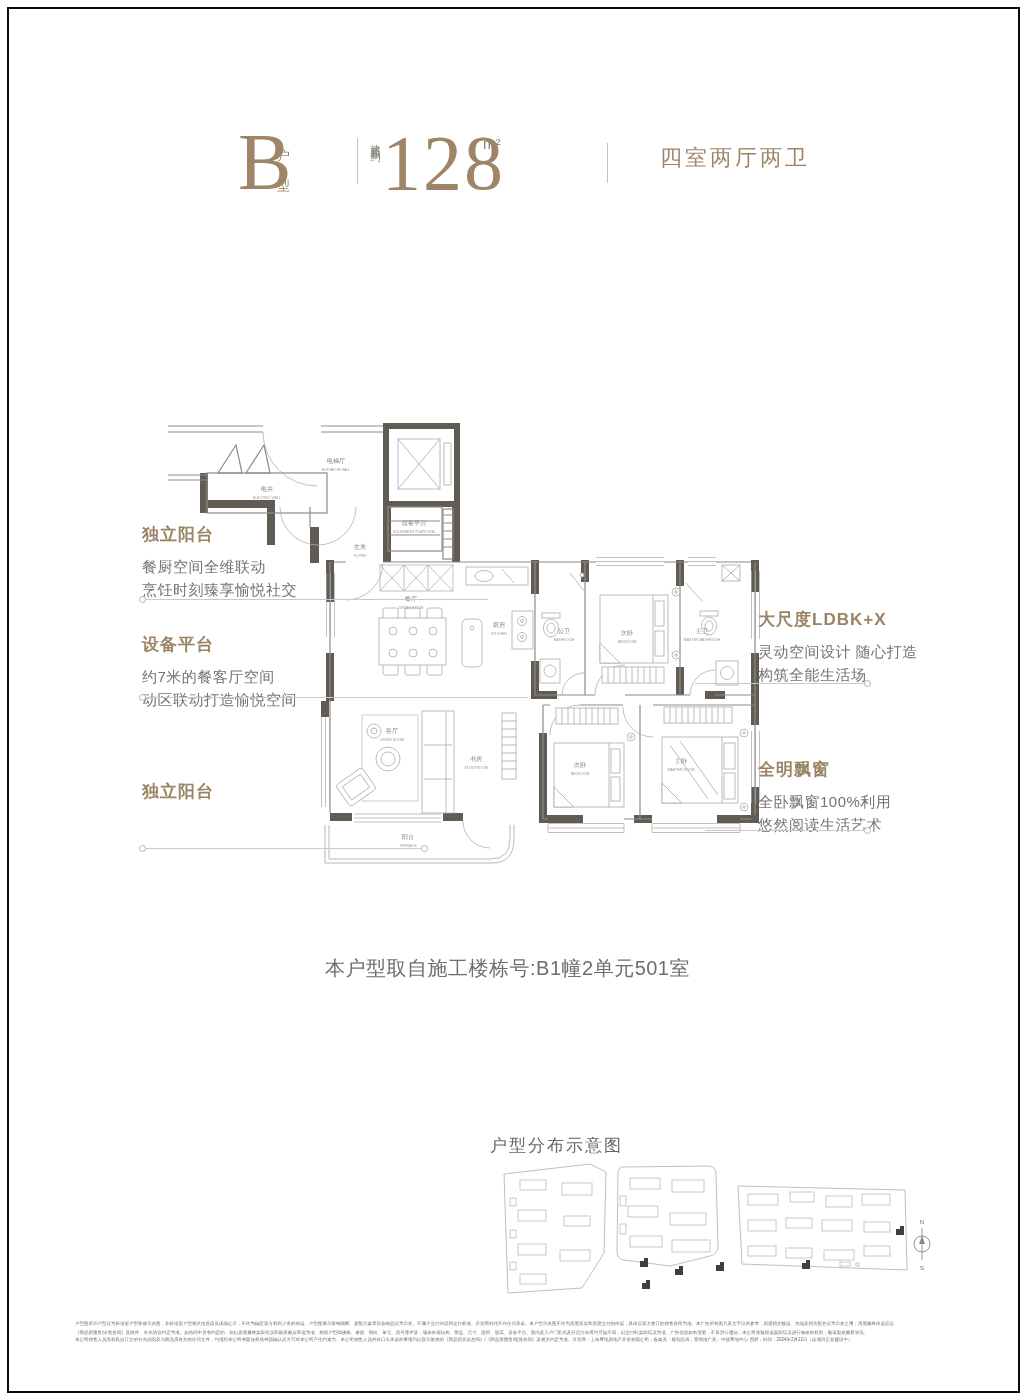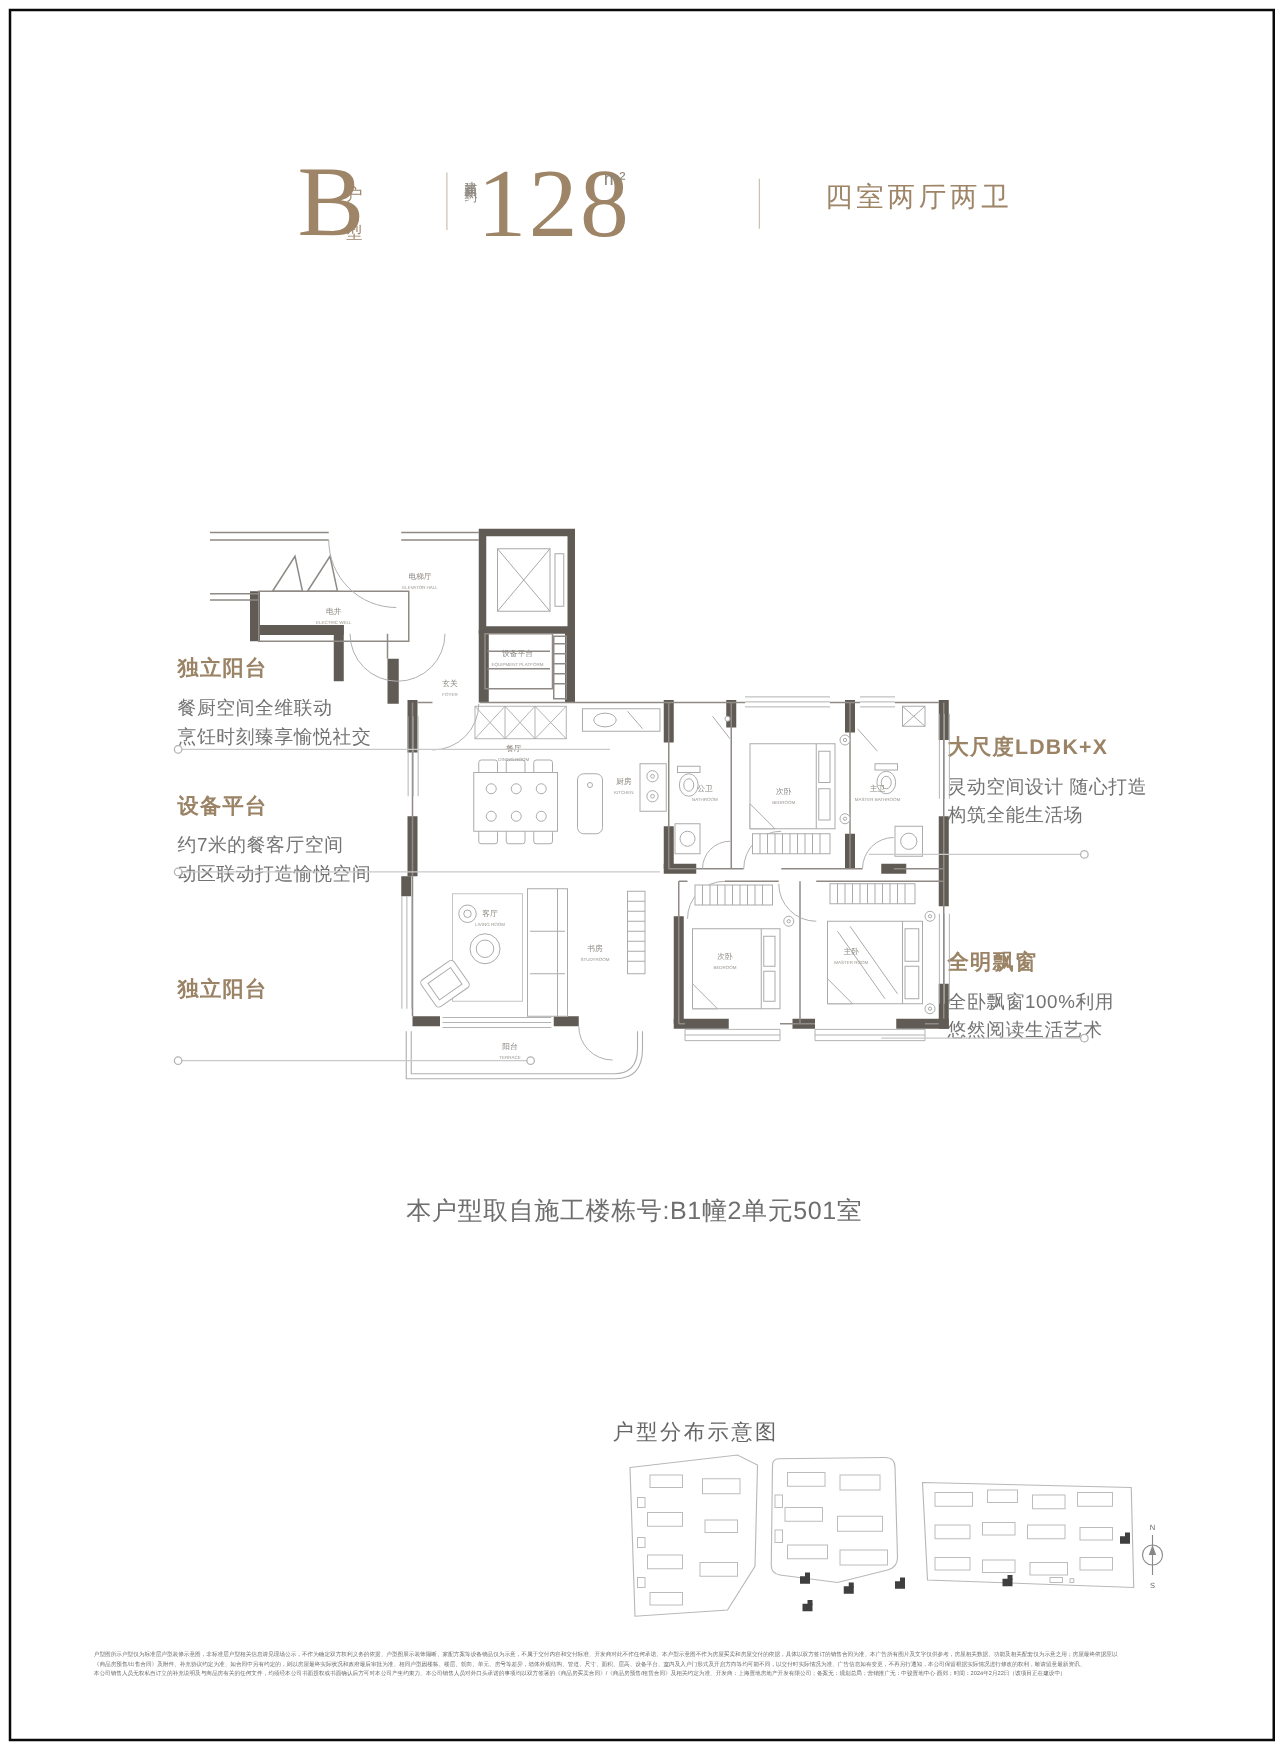--- a/index.html
+++ b/index.html
@@ -72,21 +72,21 @@
   <div class="t">设备平台</div>
   <div class="b">
     <div>约7米的餐客厅空间</div>
     <div>动区联动打造愉悦空间</div>
   </div>
 </div>
 <div class="ann" style="left:142px;top:780px;">
   <div class="t">独立阳台</div>
 </div>
 
-<div class="ann" style="left:758px;top:586px;">
+<div class="ann" style="left:758px;top:608px;">
   <div class="t">大尺度LDBK+X</div>
   <div class="b">
     <div>灵动空间设计 随心打造</div>
     <div>构筑全能生活场</div>
   </div>
 </div>
 <div class="ann" style="left:758px;top:758px;">
   <div class="t">全明飘窗</div>
   <div class="b">
     <div>全卧飘窗100%利用</div>

